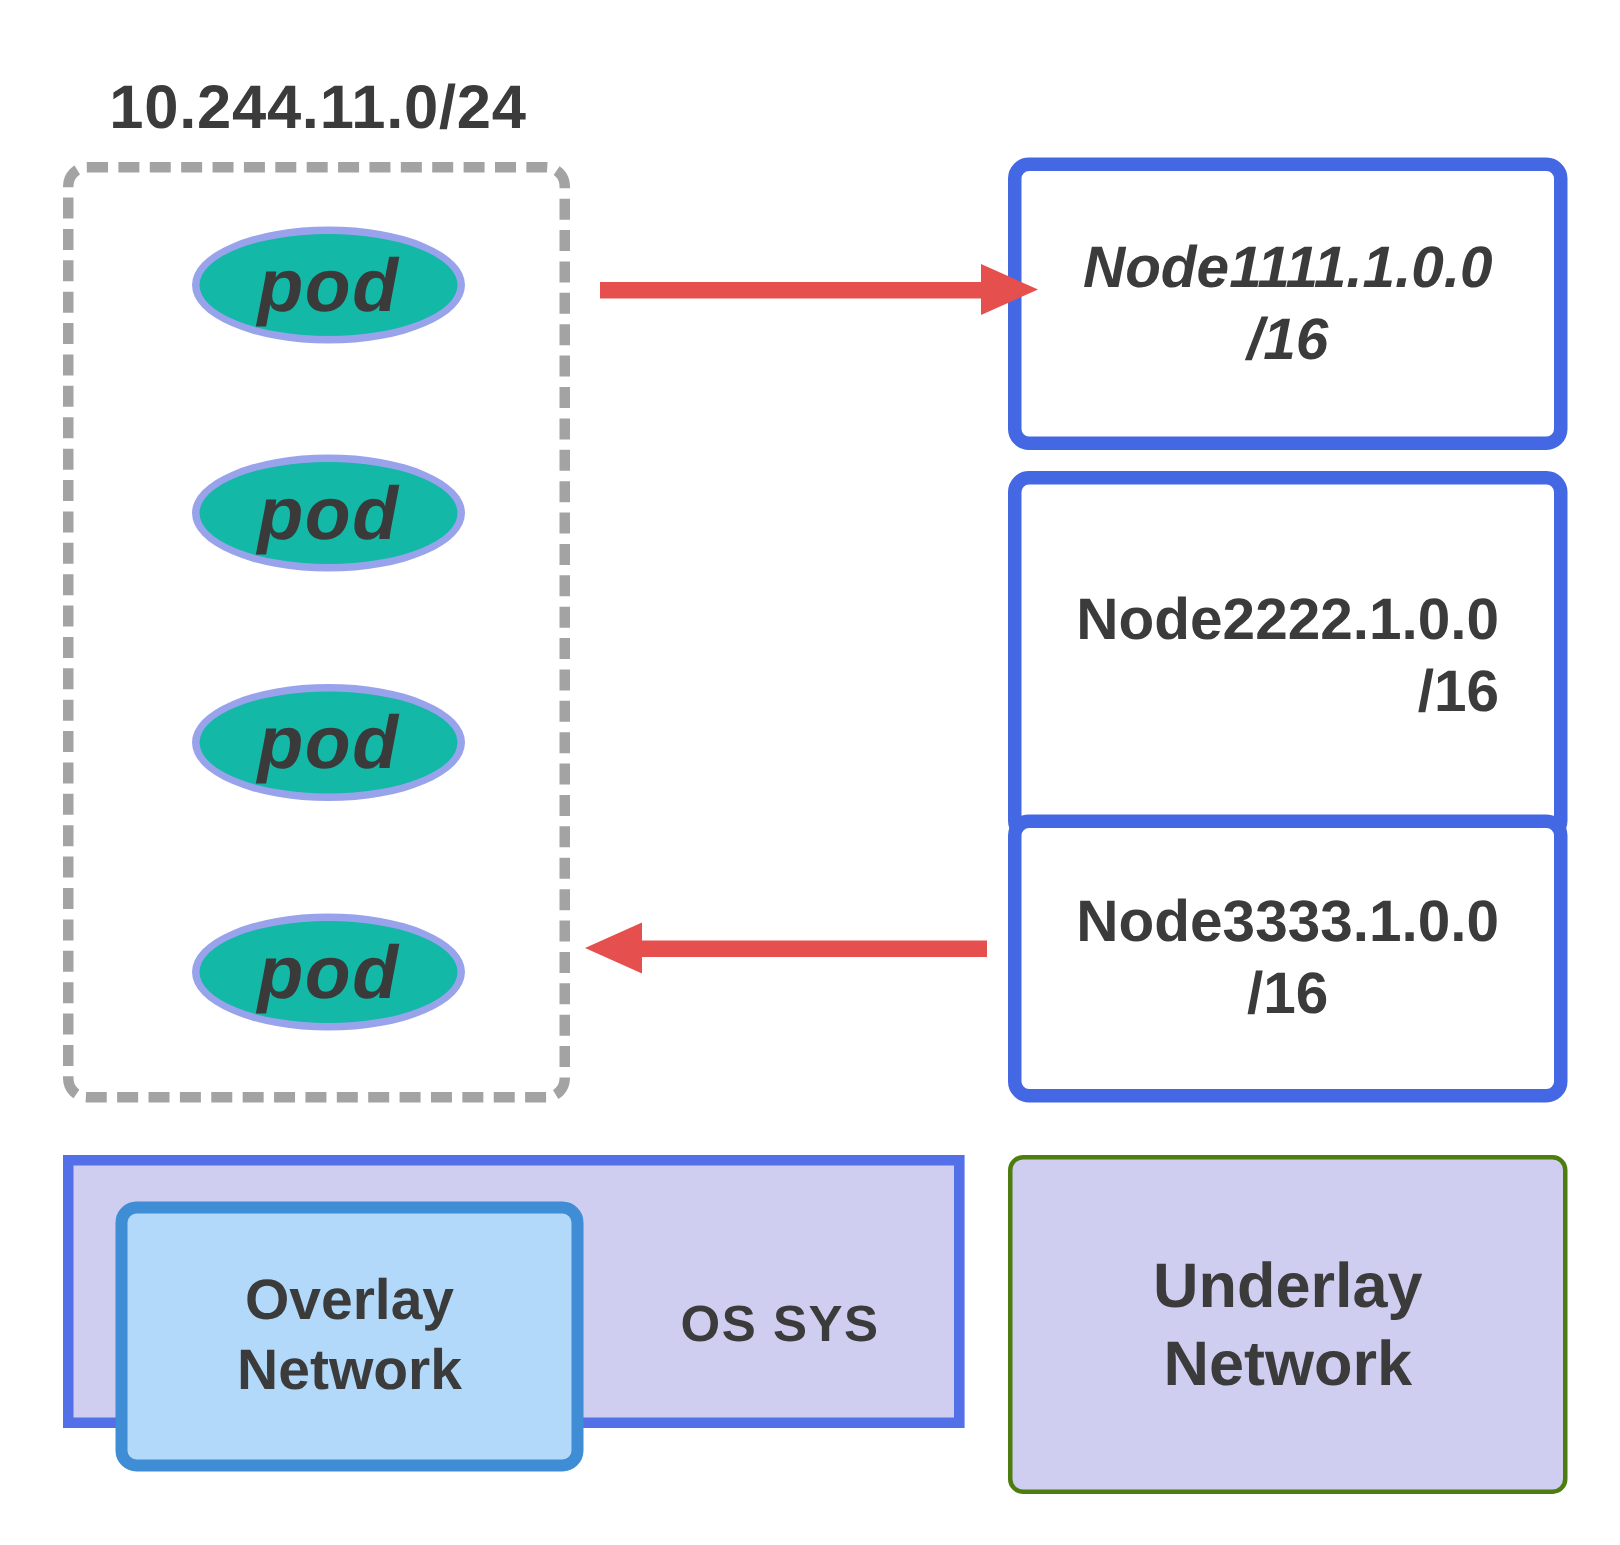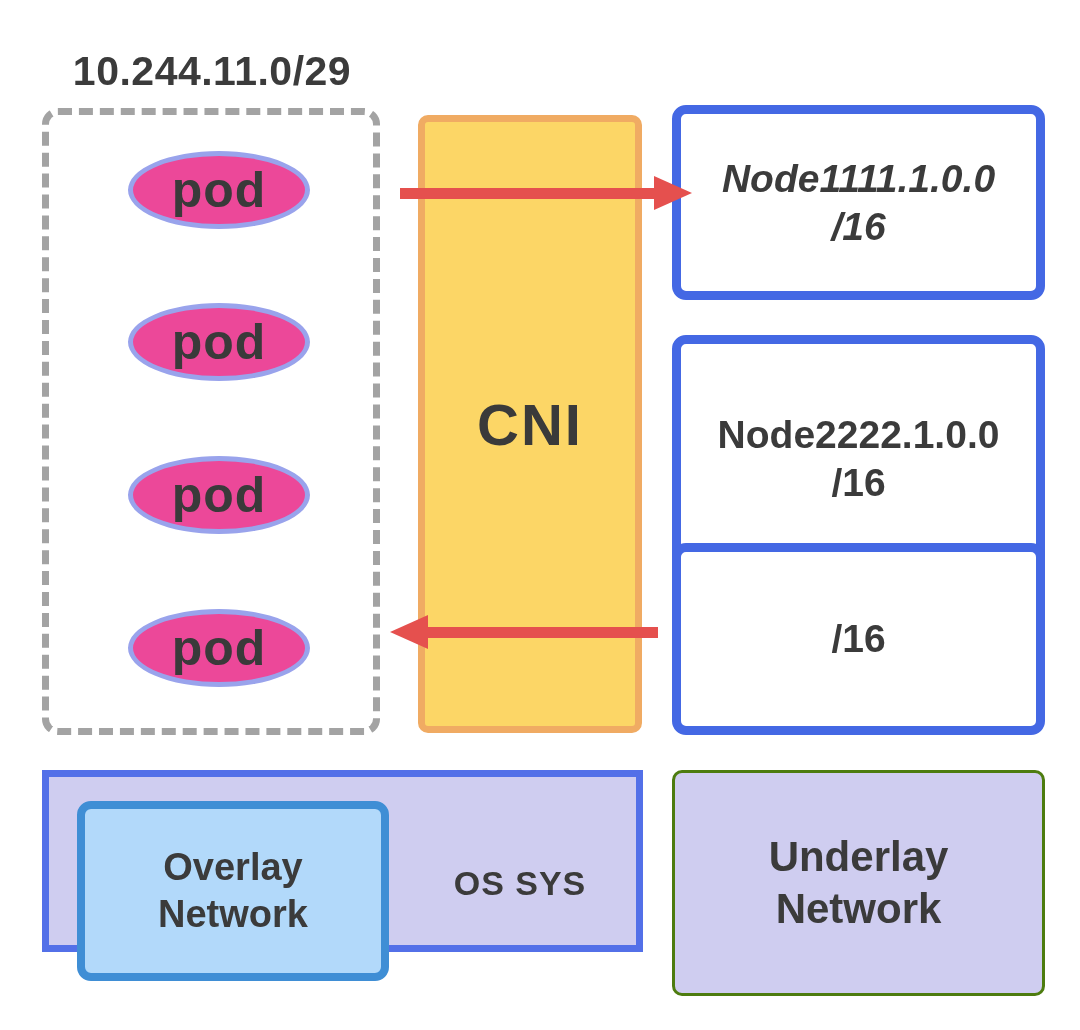--- a/index.html
+++ b/index.html
@@ -22,26 +22,27 @@
     line-height: 46px; white-space: nowrap;
   }
 
   .pod-group {
     left: 42px; top: 108px; width: 338px; height: 627px;
     border: 7px dashed #a3a3a3; border-radius: 16px;
   }
 
   .pod {
     left: 128px; width: 182px; height: 78px;
-    background: #ec4899;
+    background: #14b8a6;
     border: 5px solid #99a3ec;
     border-radius: 50%;
     display: flex; align-items: center; justify-content: center;
     font-size: 50px; letter-spacing: 1px;
     color: #3a3a3a;
+    font-style: italic;
   }
   .pod1 { top: 151px; }
   .pod2 { top: 303px; }
   .pod3 { top: 456px; }
   .pod4 { top: 609px; }
 
   .cni-box {
     left: 418px; top: 115px; width: 224px; height: 618px;
     background: #fcd666;
     border: 7px solid #f0ab63;
@@ -53,21 +54,21 @@
   .node-box {
     left: 672px; width: 373px;
     background: #ffffff;
     border: 9px solid #4468e4;
     border-radius: 14px;
     display: flex; align-items: center; justify-content: center;
     text-align: center;
     font-size: 39px; line-height: 1.22;
   }
   .node1 { top: 105px; height: 195px; font-style: italic; }
-  .node2 { top: 335px; height: 247px; }
+  .node2 { top: 314px; height: 247px; text-align: right; }
   .node3 { top: 543px; height: 192px; }
   .node-line { display: block; }
 
   .arrow-bar { background: #e5504e; height: 11px; z-index: 5; }
   .arrow-bar-right { left: 400px; top: 188px; width: 256px; }
   .arrow-bar-left  { left: 427px; top: 627px; width: 231px; }
   .arrow-head { width: 0; height: 0; z-index: 5; }
   .arrow-head-right {
     left: 654px; top: 176px;
     border-top: 17px solid transparent;
@@ -110,55 +111,53 @@
     text-align: center;
     font-size: 42px; line-height: 1.25;
   }
   .two-line { display: block; }
 </style>
 </head>
 <body>
 
 <div class="canvas">
 
-  <div class="abs subnet-label">10.244.11.0/29</div>
+  <div class="abs subnet-label">10.244.11.0/24</div>
 
   <div class="abs pod-group"></div>
 
   <div class="abs pod pod1">
     <span>pod</span>
   </div>
   <div class="abs pod pod2">
     <span>pod</span>
   </div>
   <div class="abs pod pod3">
     <span>pod</span>
   </div>
   <div class="abs pod pod4">
     <span>pod</span>
   </div>
 
-  <div class="abs cni-box">
-    <span>CNI</span>
-  </div>
 
   <div class="abs node-box node1">
     <div>
       <span class="node-line">Node1111.1.0.0</span>
       <span class="node-line">/16</span>
     </div>
   </div>
   <div class="abs node-box node2">
     <div>
       <span class="node-line">Node2222.1.0.0</span>
       <span class="node-line">/16</span>
     </div>
   </div>
   <div class="abs node-box node3">
     <div>
+      <span class="node-line">Node3333.1.0.0</span>
       <span class="node-line">/16</span>
     </div>
   </div>
 
   <div class="abs arrow-bar arrow-bar-right"></div>
   <div class="abs arrow-head arrow-head-right"></div>
   <div class="abs arrow-bar arrow-bar-left"></div>
   <div class="abs arrow-head arrow-head-left"></div>
 
   <div class="abs host-box">

